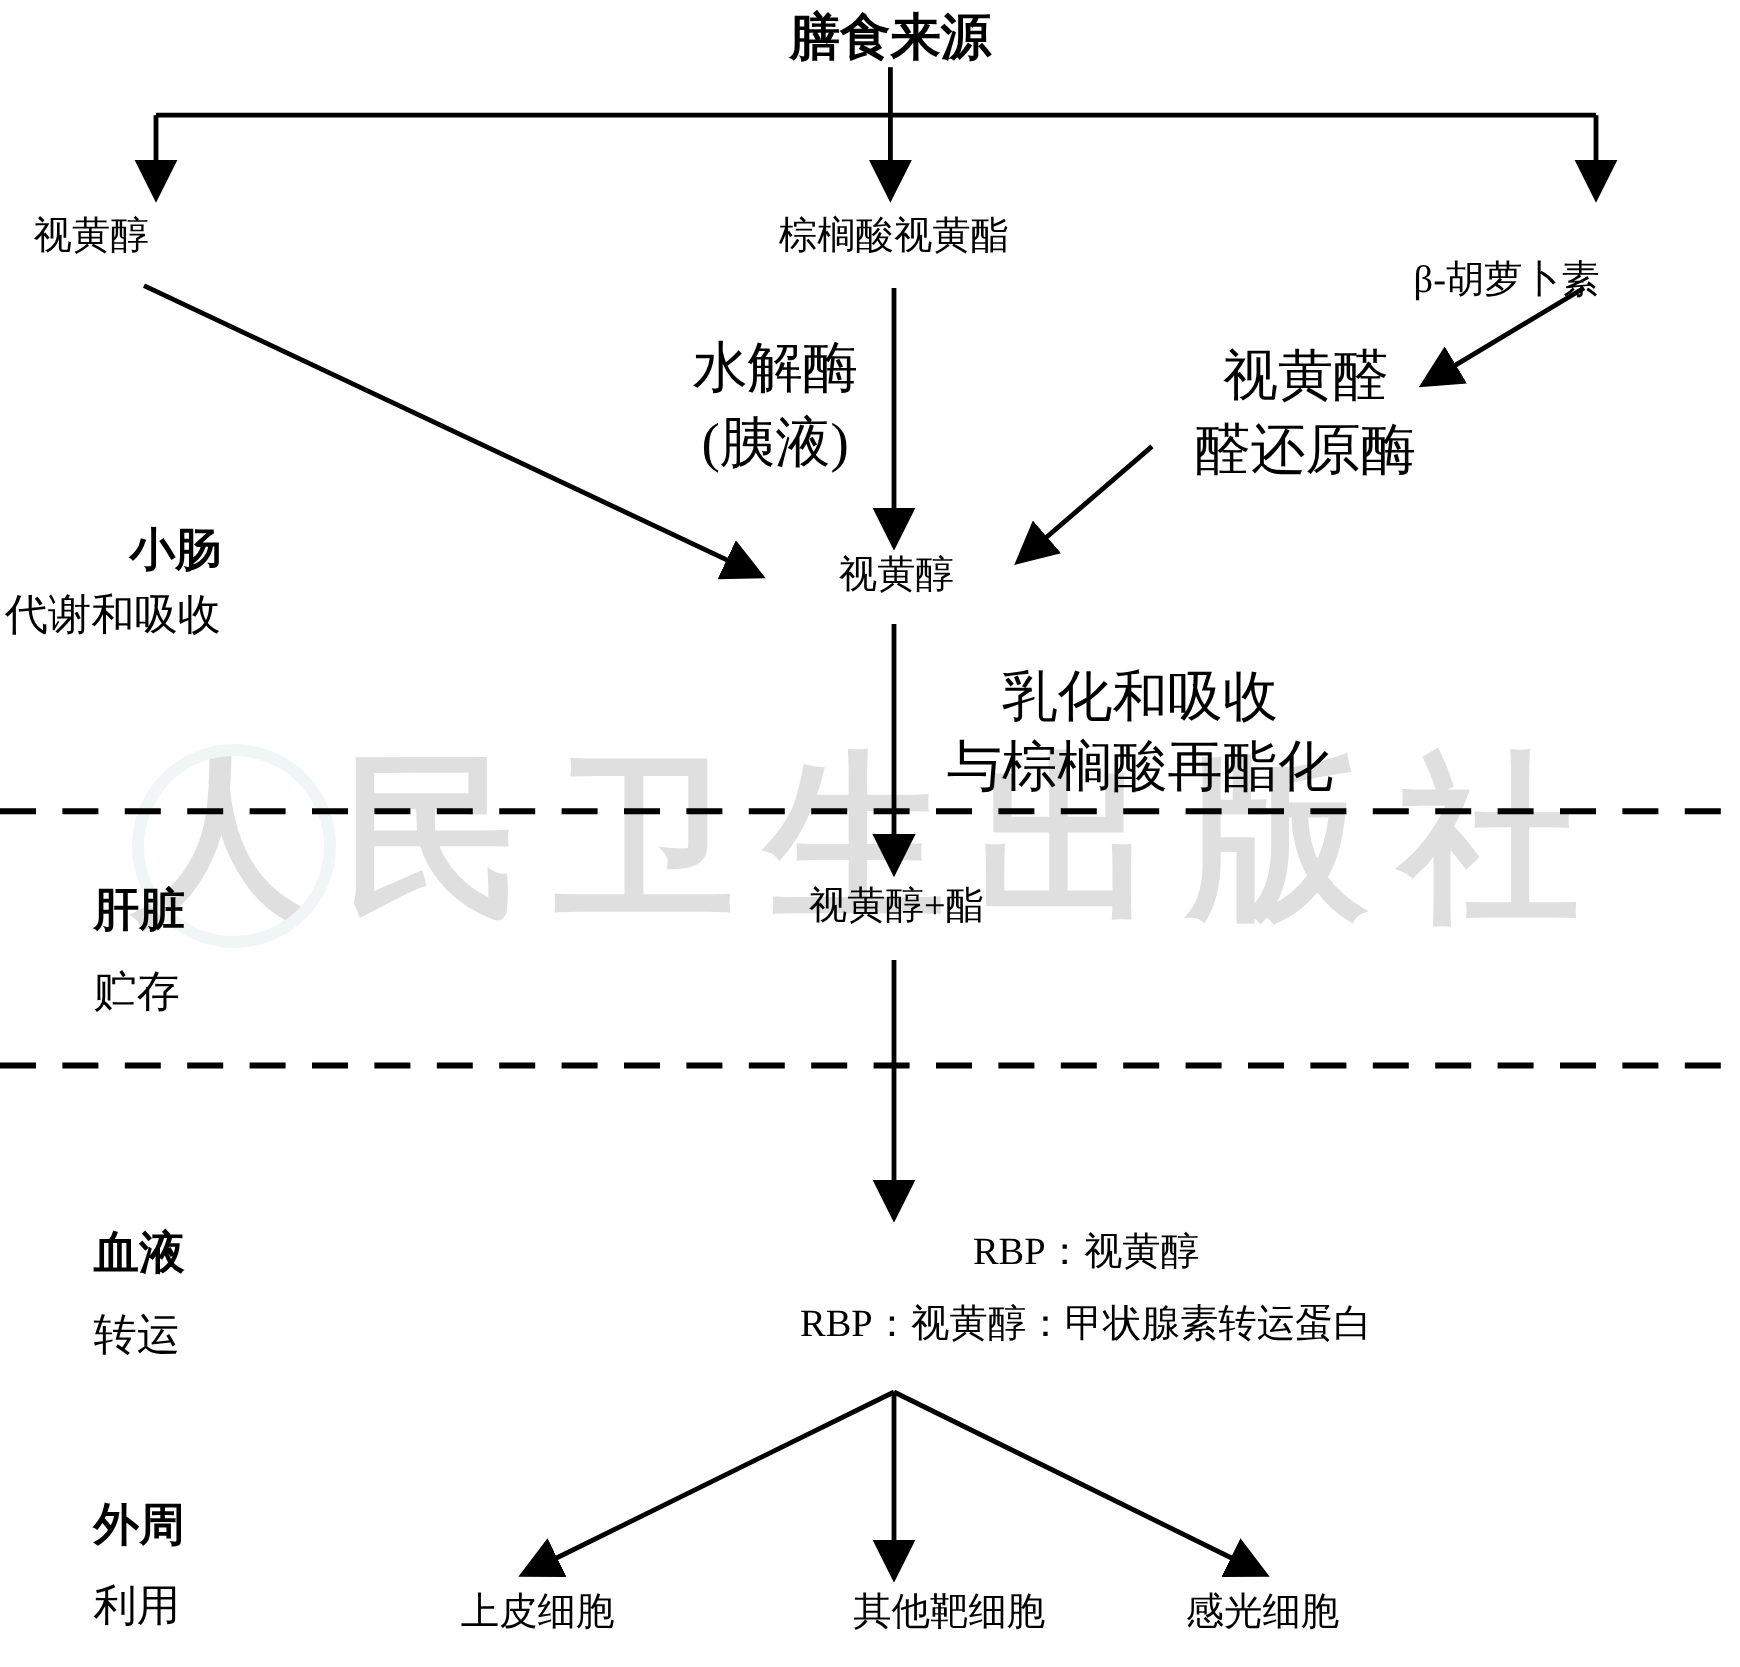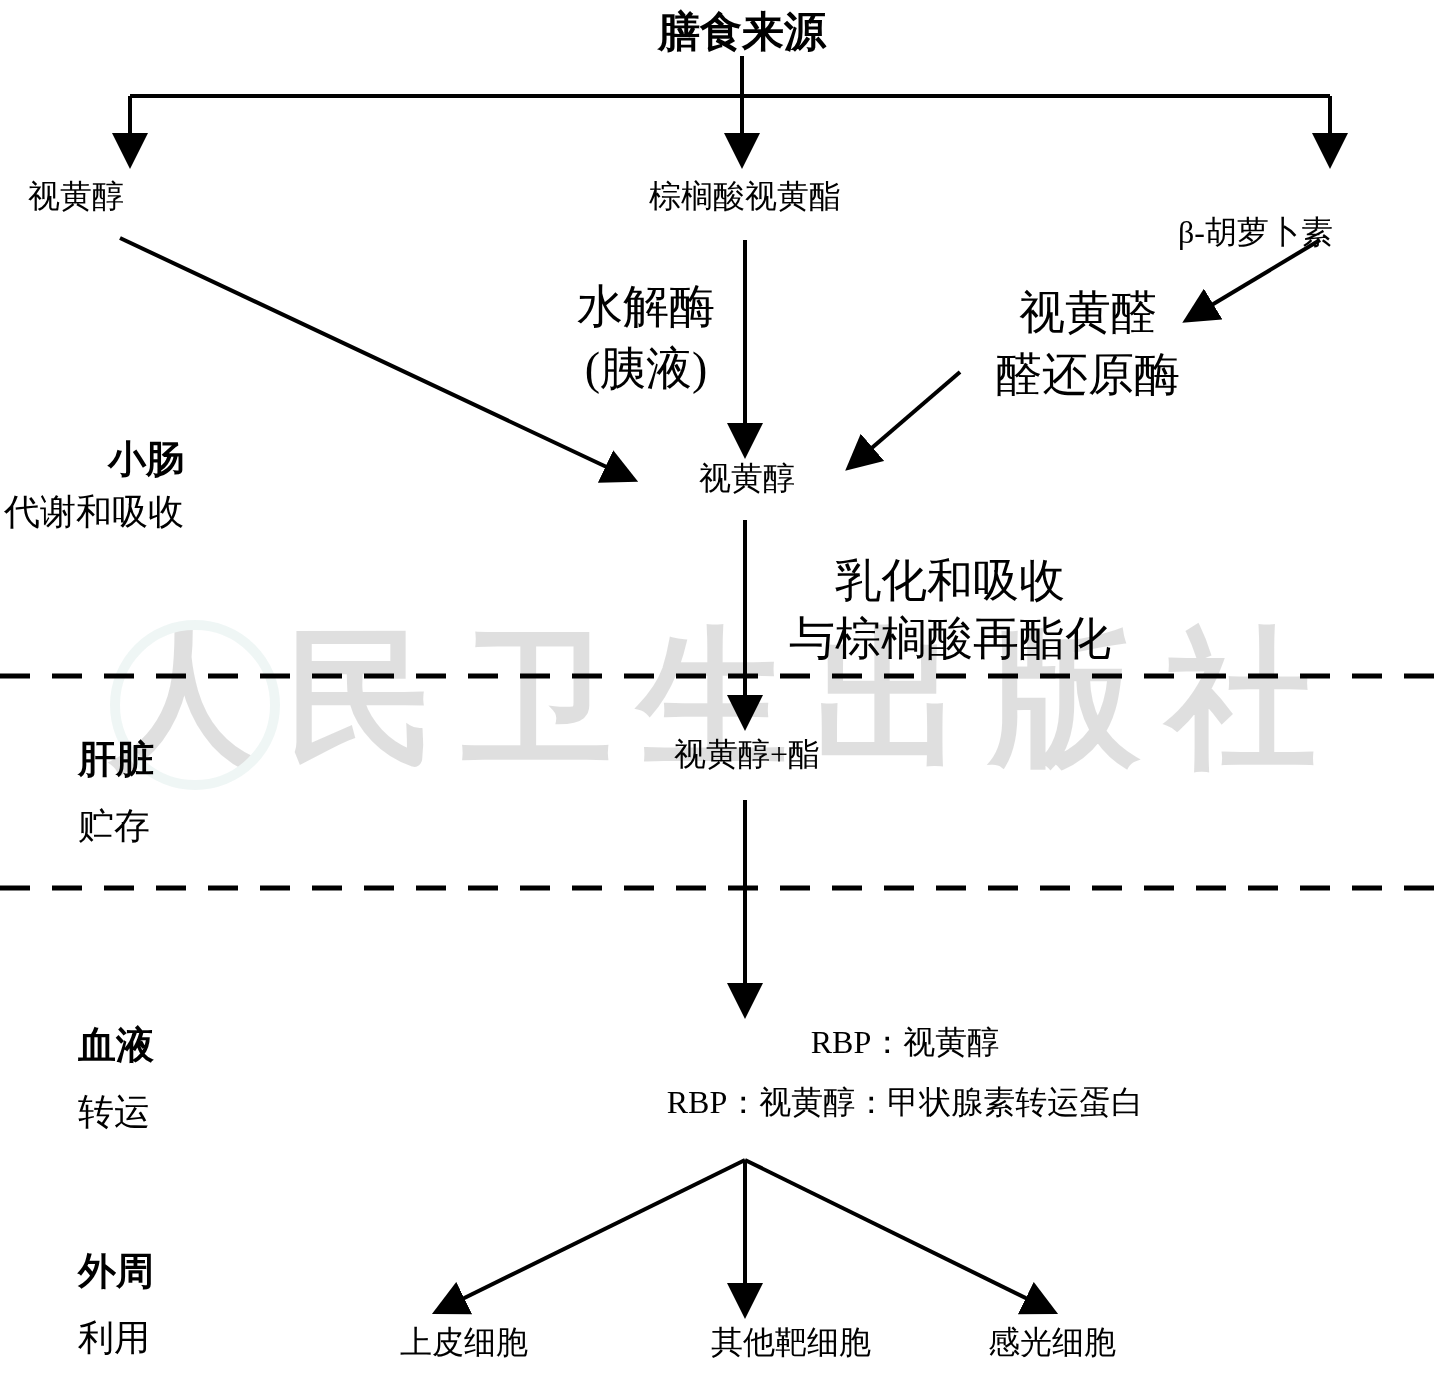--- a/index.html
+++ b/index.html
@@ -152,21 +152,21 @@
   <div class="node t-main center" style="left:747px; top:458px;">视黄醇</div>
 
   <div class="node t-label center" style="left:950px; top:552px;">乳化和吸收</div>
   <div class="node t-label center" style="left:950px; top:610px;text-align:right;">与棕榈酸再酯化</div>
 
   <div class="node t-main center" style="left:747px; top:734px;">视黄醇+酯</div>
 
   <div class="node t-main center" style="left:905px; top:1022px;">RBP：视黄醇</div>
   <div class="node t-main center" style="left:905px; top:1082px;">RBP：视黄醇：甲状腺素转运蛋白</div>
 
-  <div class="node t-main center" style="left:464px; top:1322px;">上皮细胞</div>
+  <div class="node t-main center" style="left:448px; top:1322px;">上皮细胞</div>
   <div class="node t-main center" style="left:745px; top:1322px;margin-left:46px;">其他靶细胞</div>
   <div class="node t-main center" style="left:1052px; top:1322px;">感光细胞</div>
 
   <div class="node t-stage-head" style="left:78px; top:436px;margin-left:30px;">小肠</div>
   <div class="node t-stage-sub" style="left:4px; top:490px;">代谢和吸收</div>
 
   <div class="node t-stage-head" style="left:78px; top:736px;">肝脏</div>
   <div class="node t-stage-sub" style="left:78px; top:804px;">贮存</div>
 
   <div class="node t-stage-head" style="left:78px; top:1022px;">血液</div>

